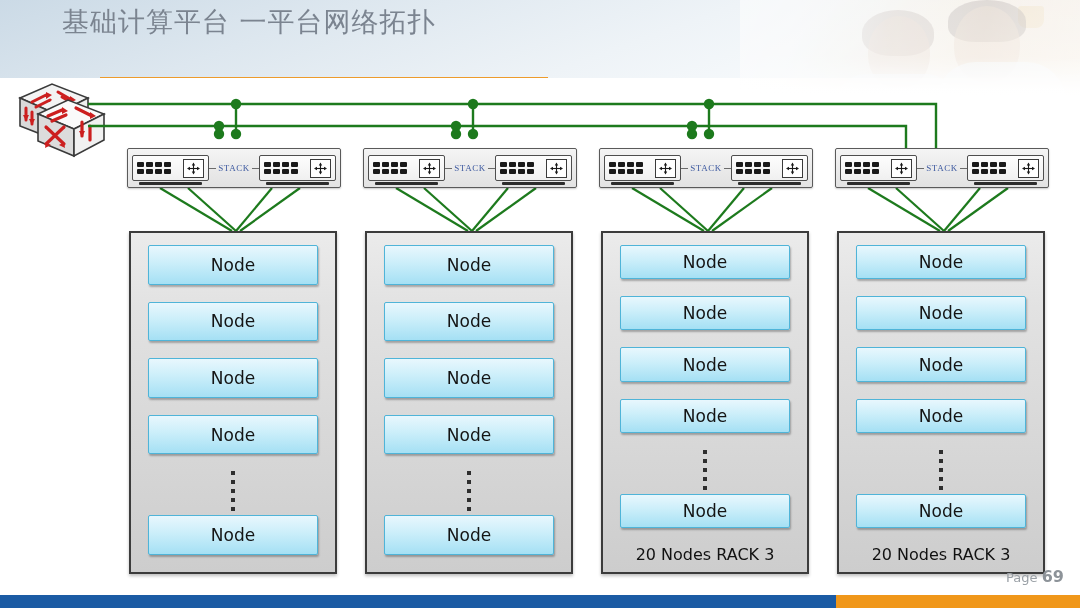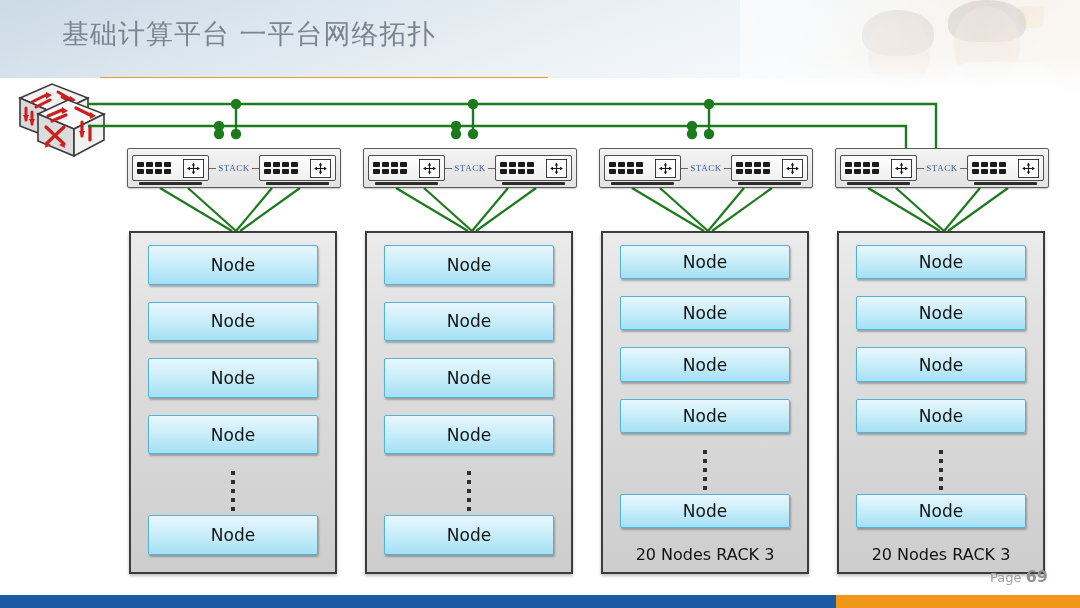--- a/index.html
+++ b/index.html
@@ -25,21 +25,21 @@
   .ph-head1{position:absolute;left:128px;top:16px;width:62px;height:72px;border-radius:50% 50% 45% 45%;background:#d8b79b;opacity:.55;}
   .ph-hair1{position:absolute;left:122px;top:10px;width:72px;height:46px;border-radius:50% 50% 40% 40%;background:#8a7062;opacity:.5;}
   .ph-head2{position:absolute;left:214px;top:6px;width:66px;height:76px;border-radius:50% 50% 45% 45%;background:#dcbb9d;opacity:.55;}
   .ph-hair2{position:absolute;left:208px;top:0px;width:78px;height:42px;border-radius:50% 50% 35% 35%;background:#6b564b;opacity:.5;}
   .ph-body1{position:absolute;left:96px;top:74px;width:120px;height:30px;border-radius:40px 40px 0 0;background:#eef0f2;opacity:.7;}
   .ph-body2{position:absolute;left:196px;top:62px;width:130px;height:40px;border-radius:40px 40px 0 0;background:#f1f2f3;opacity:.7;}
   .ph-fade{position:absolute;inset:0;background:linear-gradient(100deg,rgba(255,255,255,1) 0%,rgba(255,255,255,.92) 16%,rgba(255,255,255,.45) 42%,rgba(255,255,255,.30) 70%,rgba(255,255,255,.55) 100%);}
   .ph-fade2{position:absolute;inset:0;background:linear-gradient(180deg,rgba(255,255,255,.12) 0%,rgba(255,255,255,.25) 60%,rgba(255,255,255,.96) 92%,#fff 100%);}
 
   .title{
-    position:absolute;left:62px;top:16px;
+    position:absolute;left:62px;top:4px;
     font-size:27px;color:#7b8490;letter-spacing:1px;white-space:nowrap;
     font-family:"DejaVu Sans","Liberation Sans",sans-serif;font-weight:400;
   }
   .title-rule{position:absolute;left:100px;top:77px;width:448px;height:1px;background:#ed9b2c;}
 
   
   .diagram{position:absolute;left:0;top:78px;width:1080px;height:500px;}
 
   
   .core-switch{position:absolute;left:6px;top:4px;width:104px;height:78px;}
@@ -103,21 +103,21 @@
     align-items:center;gap:5px;margin-bottom:4px;
   }
   .ellipsis i{display:block;width:4px;height:4px;background:#2e2e2e;}
   .rack-label{
     margin-top:auto;margin-bottom:8px;font-size:16px;color:#111;
     font-family:"DejaVu Sans","Liberation Sans",sans-serif;
   }
 
   
   .page-num{
-    position:absolute;right:32px;bottom:22px;font-size:13px;color:#9aa0a6;
+    position:absolute;right:16px;bottom:22px;font-size:13px;color:#9aa0a6;
     font-family:"DejaVu Sans","Liberation Sans",sans-serif;
   }
   .page-num b{font-size:16px;color:#8d9399;}
   .bar{position:absolute;bottom:0;left:0;height:13px;width:100%;display:flex;}
   .bar-blue{height:100%;width:836px;background:#1b5ba4;}
   .bar-orange{height:100%;flex:1;background:#f0971a;}
 </style>
 </head>
 <body>
 

